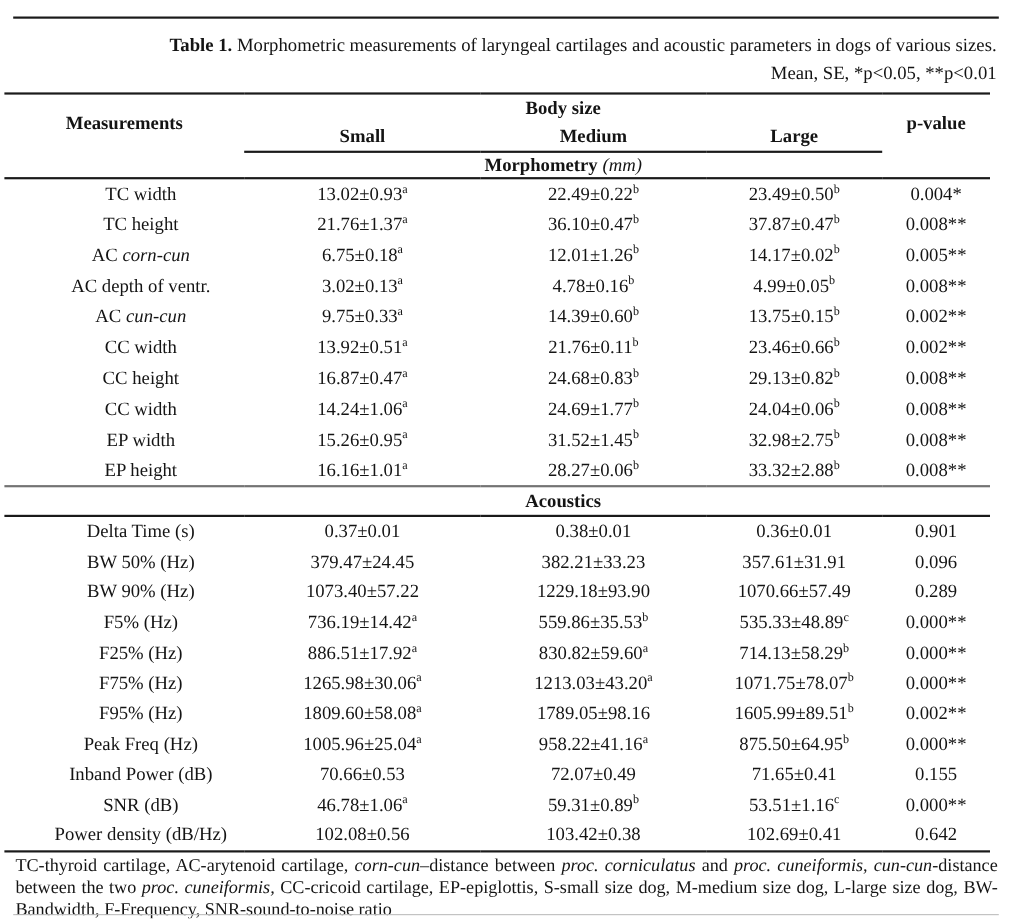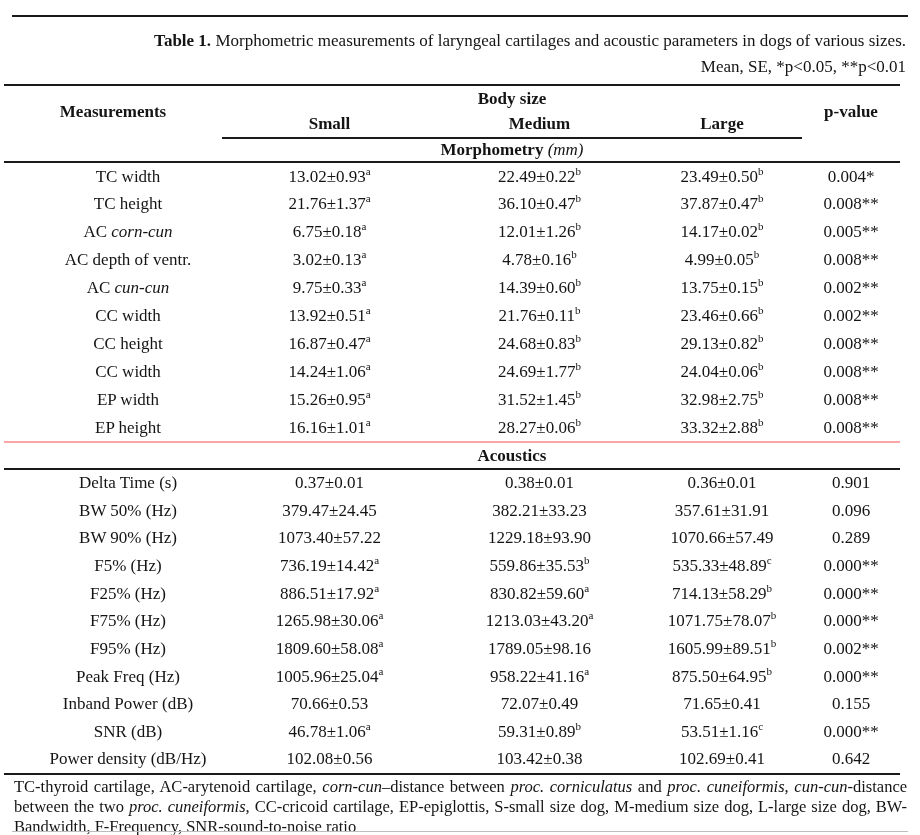--- a/index.html
+++ b/index.html
@@ -31,21 +31,21 @@
   col.c-med{width:205px;}
   col.c-large{width:160px;}
   col.c-p{width:98px;}
   th{font-weight:bold;font-size:17px;padding:0;}
   td{padding:0;}
   tr.hdr-a{height:26px;}
   tr.hdr-b{height:27px;}
   tr.hdr-b th{border-bottom:2px solid #1a1a1a;}
   tr.sec-head{height:24px;}
   tr.sec-head td{border-bottom:2px solid #1a1a1a;}
-  tr.sec-head-mid td{border-top:2px solid #fca5a5;border-bottom:2px solid #1a1a1a;height:25px;}
+  tr.sec-head-mid td{border-top:2px solid #737373;border-bottom:2px solid #1a1a1a;height:25px;}
   .sec-label{text-align:center;font-weight:bold;}
   .sec-label i{font-weight:normal;}
   tbody.data tr{height:28px;}
   tbody.data-ac tr{height:27.7px;}
   td.lbl{text-align:center;padding-left:30px;white-space:nowrap;}
   td.val,td.pv{text-align:center;white-space:nowrap;}
   sup{font-size:11px;line-height:0;}
   .footnote{
     position:absolute;top:777px;left:14px;width:893px;
     font-size:16.5px;line-height:20px;text-align:justify;

